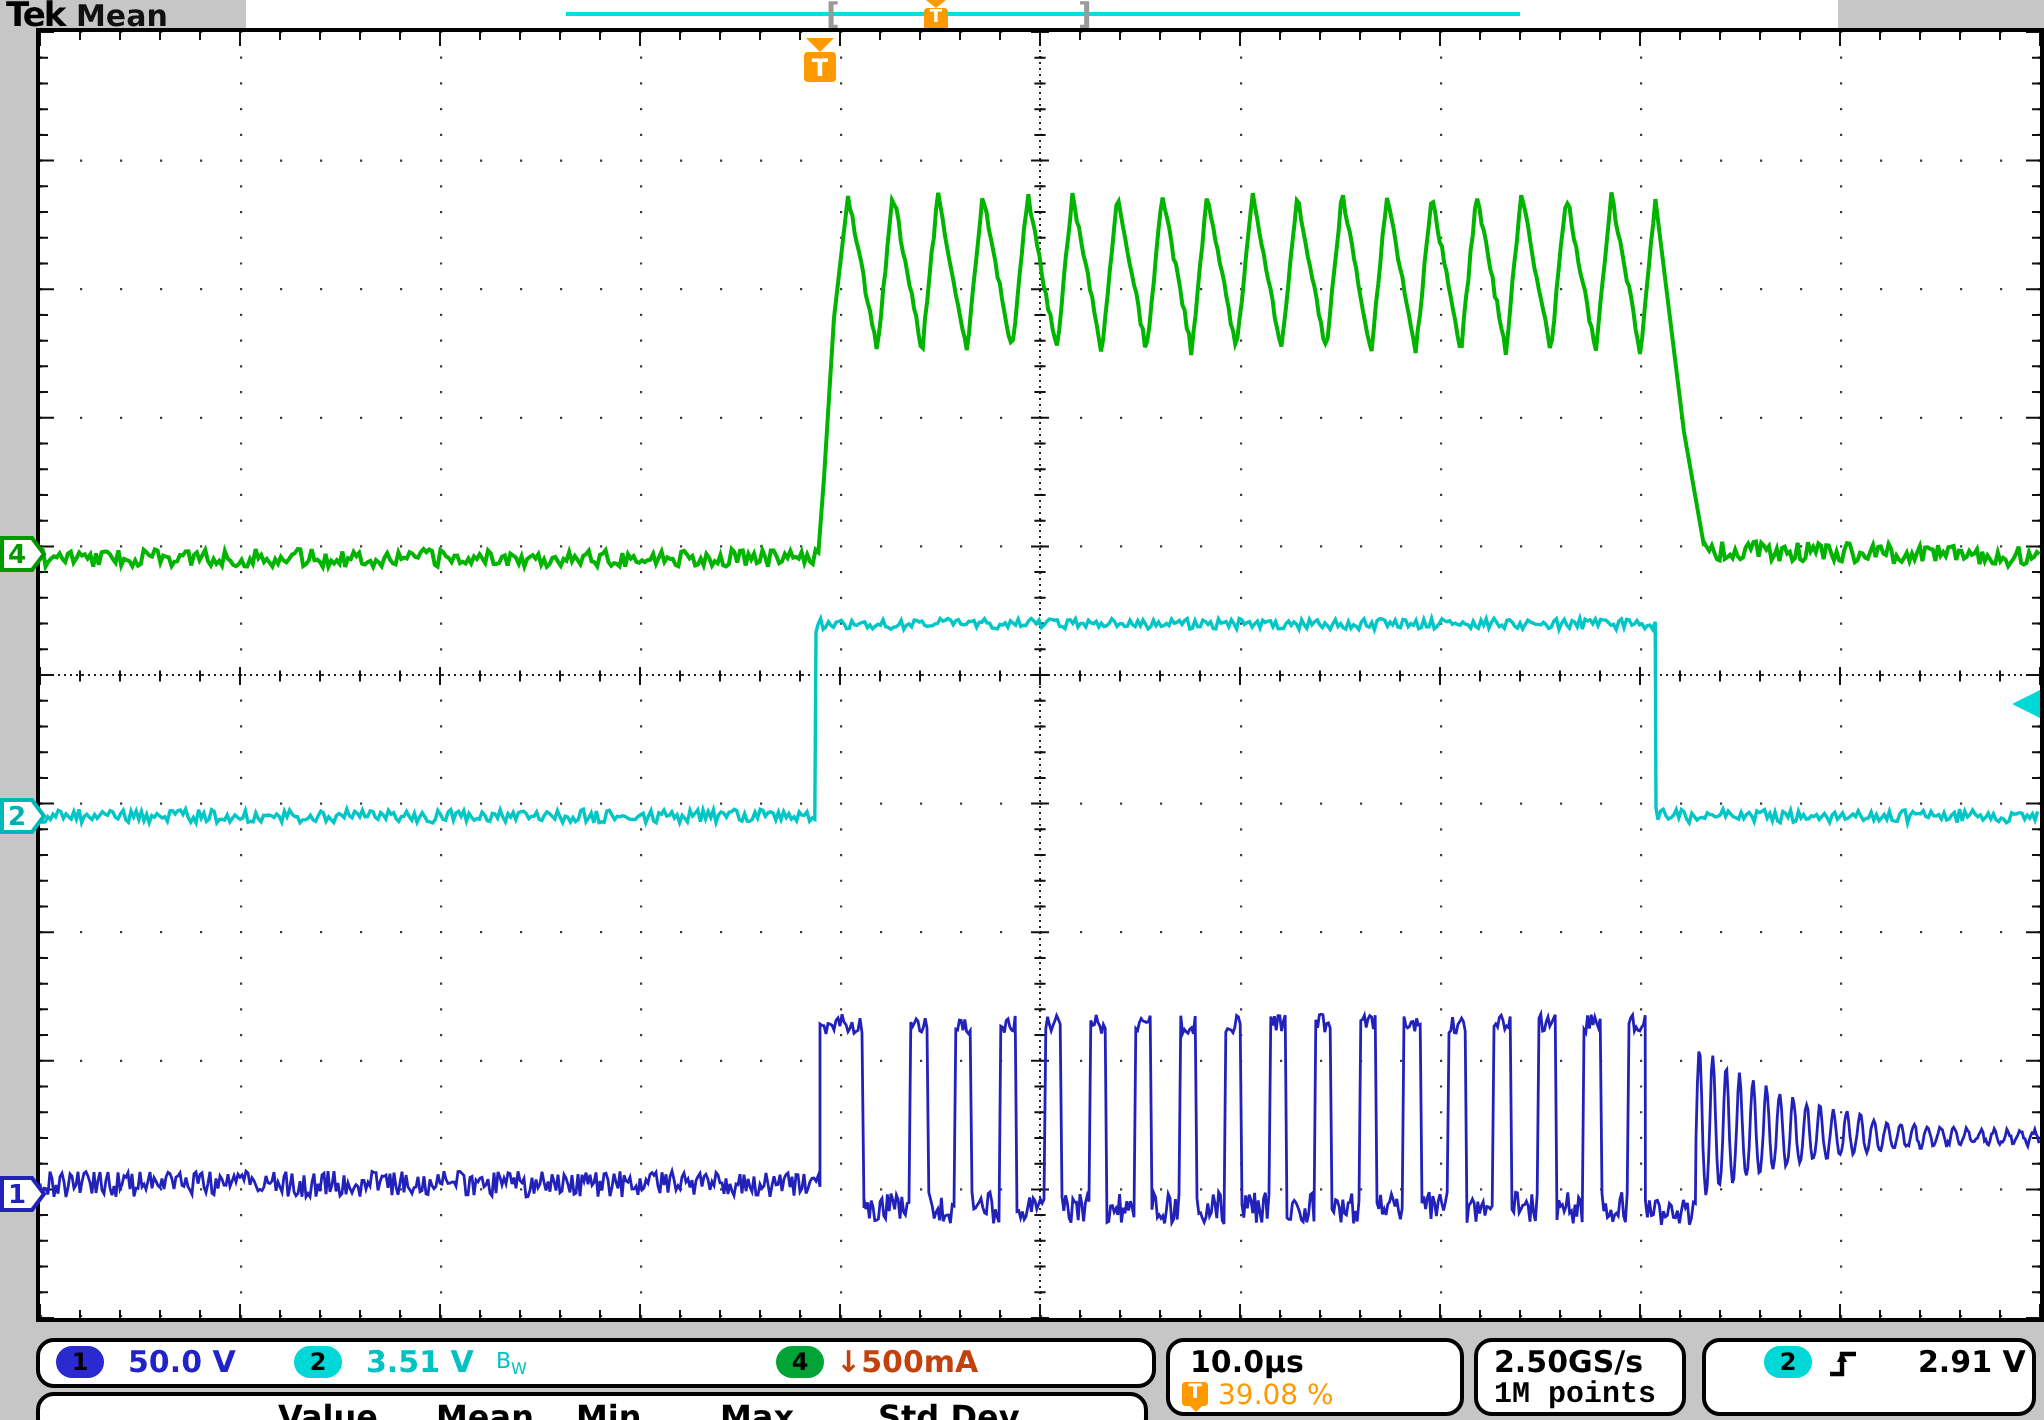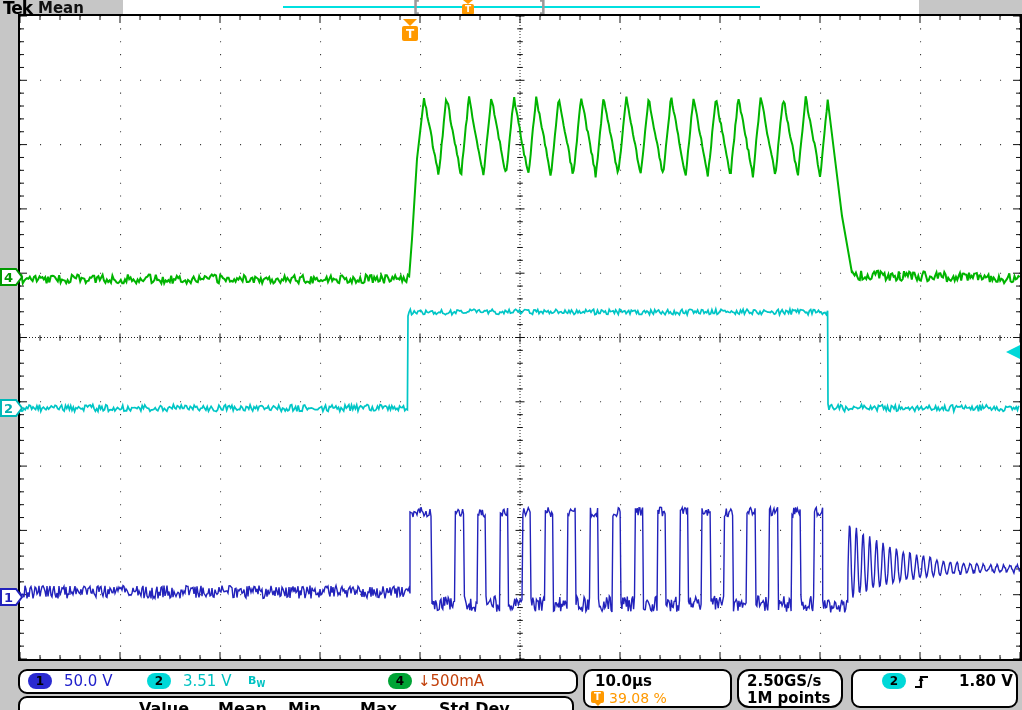--- a/index.html
+++ b/index.html
@@ -27,40 +27,40 @@
   .screen svg{display:block;}
 
   
   .chan-tag{position:absolute;left:0;width:24px;height:18px;}
 
   
   .rbox{position:absolute;background:#fff;border:2px solid #000;border-radius:9px;box-sizing:border-box;}
   .box-ch   {left:18px; top:669px; width:560px; height:25px;}
   .box-meas {left:18px; top:696px; width:556px; height:22px;}
   .box-horiz{left:583px;top:669px; width:149px; height:39px;padding-left:25px;}
-  .box-acq  {left:737px;top:669px; width:106px; height:39px;border-radius:12px;}
+  .box-acq  {left:737px;top:669px; width:106px; height:39px;}
   .box-trig {left:851px;top:669px; width:167px; height:39px;}
 
   .badge{position:absolute;width:24px;height:16px;border-radius:9px;color:#000;
          font-size:12px;font-weight:bold;text-align:center;line-height:16px;top:2px;}
-  .chval{position:absolute;top:1px;font-size:15px;font-weight:normal;white-space:pre;}
-  .bw{position:absolute;top:3px;font-size:11px;font-weight:bold;}
+  .chval{position:absolute;top:1px;font-size:15px;font-weight:bold;white-space:pre;}
+  .bw{position:absolute;top:3px;font-size:11px;font-weight:normal;}
   .bw sub{font-size:8px;}
 
   .meas-head{position:absolute;top:1px;font-size:16px;font-weight:bold;color:#000;white-space:pre;}
 
   .horiz-scale{position:absolute;left:10px;top:1px;font-size:15px;font-weight:bold;color:#000;}
   .trigpos-row{position:absolute;left:6px;top:19px;height:16px;}
   .trigpos-icon{position:absolute;left:0;top:1px;width:13px;height:14px;}
   .trigpos-icon .sq{position:absolute;left:0;top:0;width:13px;height:12px;background:#ff9900;border-radius:2px;color:#fff;font-size:10px;font-weight:bold;text-align:center;line-height:12px;}
   .trigpos-icon .tri{position:absolute;left:3.5px;top:12px;width:0;height:0;border-left:3px solid transparent;border-right:3px solid transparent;border-top:3px solid #ff9900;}
   .trigpos-val{position:absolute;left:18px;top:0;font-size:14px;font-weight:normal;color:#ff9900;white-space:pre;}
 
   .acq-line1{position:absolute;left:8px;top:1px;font-size:15px;font-weight:bold;color:#000;}
-  .acq-line2{position:absolute;left:8px;top:18px;font-size:15px;font-weight:bold;color:#000;}
+  .acq-line2{position:absolute;left:8px;top:18px;font-size:15px;font-weight:bold;color:#000;font-family:Liberation Mono, monospace;}
 
   .trig-src{left:29px;}
   .slope-icon{position:absolute;left:61px;top:2px;}
   .trig-level{position:absolute;left:106px;top:1px;font-size:15px;font-weight:bold;color:#000;white-space:pre;}
 </style>
 </head>
 <body>
 
 <div id="root">
 
@@ -149,16 +149,16 @@
     <span class="acq-line1">2.50GS/s</span>
     <span class="acq-line2">1M points</span>
   </div>
 
   <div class="rbox box-trig">
     <span class="badge trig-src" style="background:#00d8d8;">2</span>
     <svg class="slope-icon" width="16" height="18">
       <path d="M1 14 H7 V4 H14" stroke="#000" stroke-width="2.2" fill="none"></path>
       <polygon points="4.5,8 9.5,8 7,3" fill="#000"></polygon>
     </svg>
-    <span class="trig-level">1.80 V</span>
+    <span class="trig-level">2.91 V</span>
   </div>
 
 </div>
 
 </body></html>

